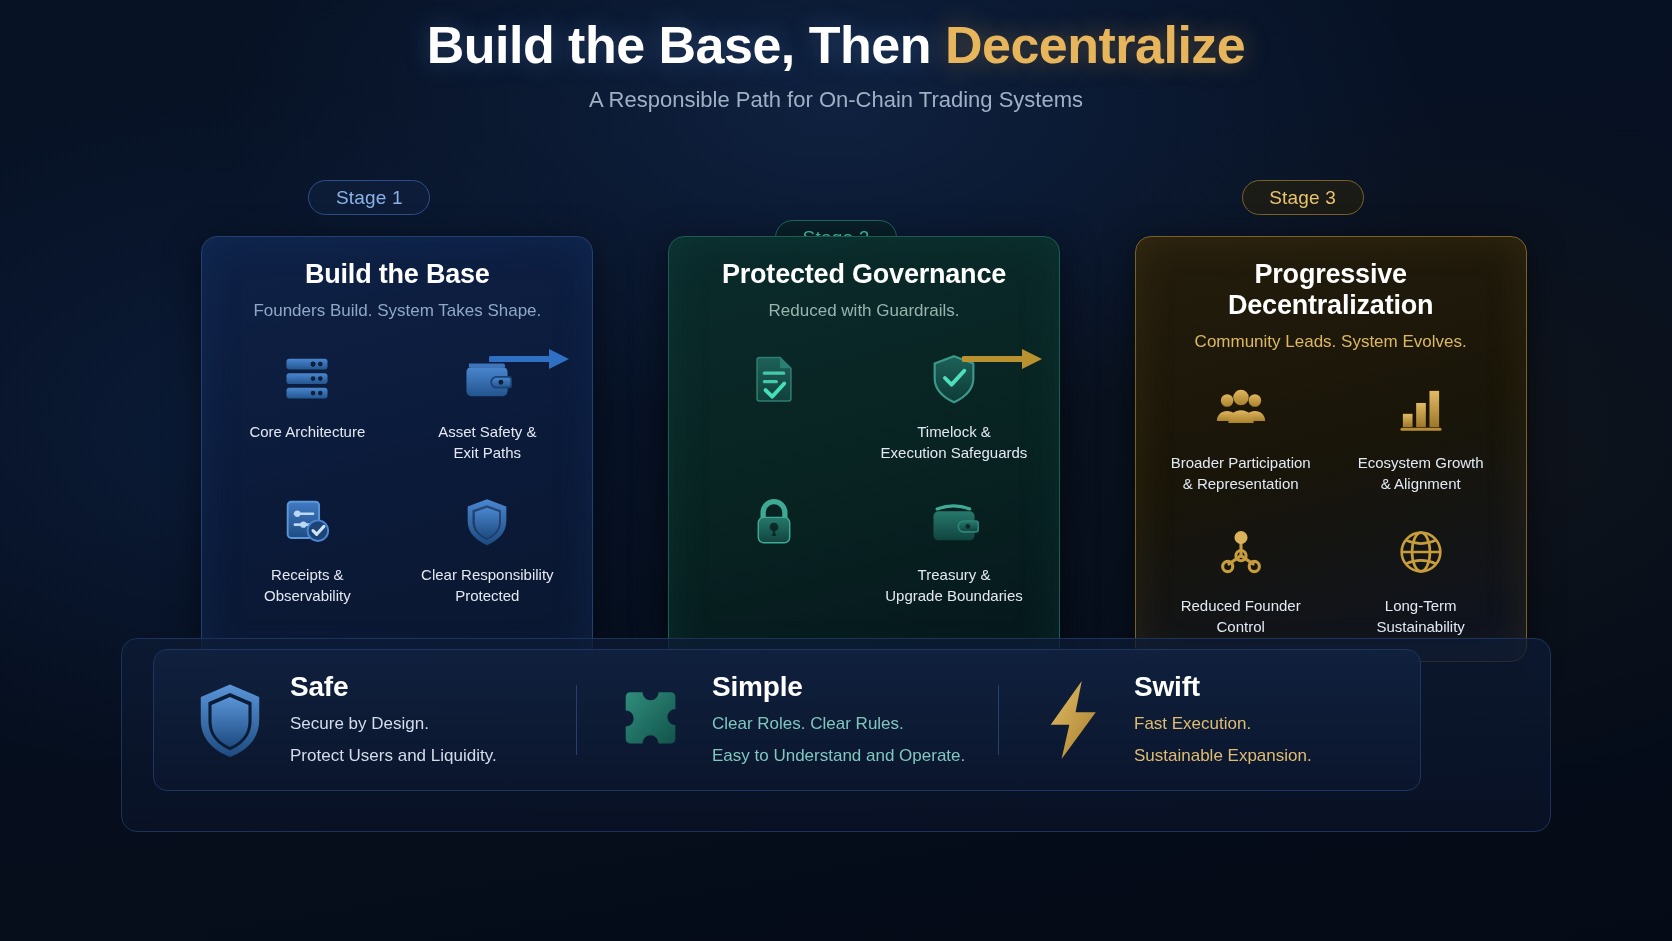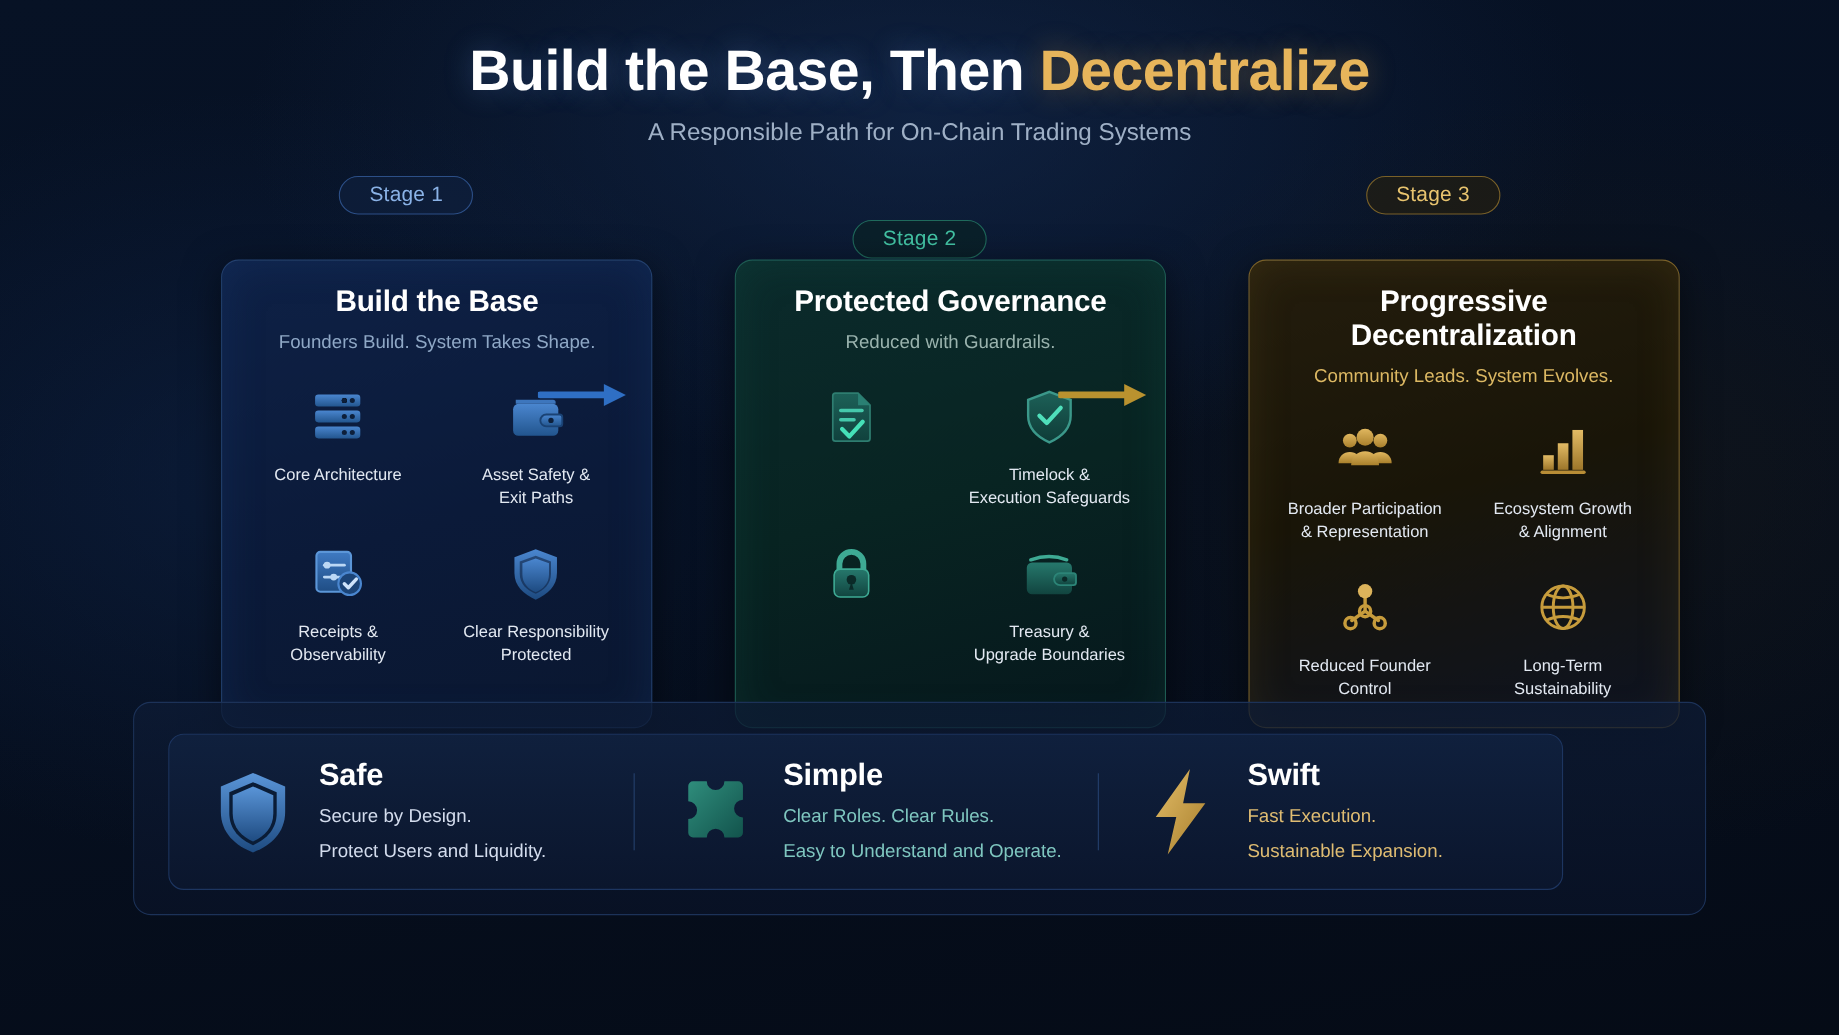--- a/index.html
+++ b/index.html
@@ -13,34 +13,34 @@
     position: relative;
     width: 1672px; height: 941px;
     background:
       radial-gradient(ellipse 900px 460px at 50% 12%, rgba(22,46,86,0.55) 0%, rgba(8,16,32,0) 68%),
       radial-gradient(ellipse 700px 500px at 14% 46%, rgba(16,38,76,0.48) 0%, rgba(8,16,32,0) 70%),
       radial-gradient(ellipse 700px 500px at 86% 46%, rgba(40,34,16,0.30) 0%, rgba(8,16,32,0) 70%),
       linear-gradient(170deg, #071225 0%, #061022 40%, #050b16 100%);
   }
 
   
-  .header { padding-top: 36px; text-align: center; }
+  .header { padding-top: 16px; text-align: center; }
   .title {
     font-size: 52px; font-weight: bold; letter-spacing: -0.5px;
     color: #ffffff; line-height: 1.12;
     text-shadow: 0 0 26px rgba(110,160,235,0.30);
   }
   .title .gold { color: #e7b55b; text-shadow: 0 0 26px rgba(224,170,74,0.36); }
   .subtitle {
     margin-top: 13px; font-size: 22px; color: #9fb0c6; font-weight: normal;
   }
 
   
   .badges {
-    position: absolute; top: 160px; left: 0; width: 100%;
+    position: absolute; top: 180px; left: 0; width: 100%;
     display: flex; justify-content: center;
   }
   .badges-inner { display: flex; width: 1400px; }
   .badge-slot { flex: 1; display: flex; justify-content: center; }
   .badge {
     display: inline-flex; align-items: center; justify-content: center;
     min-width: 122px; height: 35px; padding: 0 22px;
     border-radius: 20px; font-size: 19px; letter-spacing: 0.2px;
   }
   .badge.b1 { border: 1.4px solid #39考; }
@@ -103,21 +103,21 @@
 
   
   .banner-outer {
     position: absolute; left: 121px; top: 638px;
     width: 1430px; height: 194px;
     border-radius: 16px;
     border: 1.2px solid #1c3258;
     background: linear-gradient(180deg, rgba(13,27,53,0.75) 0%, rgba(9,18,38,0.85) 100%);
   }
   .banner-inner {
-    position: absolute; left: 31px; top: 28px;
+    position: absolute; left: 31px; top: 10px;
     width: 1268px; height: 142px;
     border-radius: 14px;
     border: 1.1px solid #1d3560;
     background: linear-gradient(180deg, rgba(16,33,63,0.9) 0%, rgba(11,22,45,0.95) 100%);
     display: flex; align-items: center;
   }
   .pillar { flex: 1; display: flex; align-items: center; padding: 0 18px 0 32px; position: relative; }
   .pillar + .pillar::before {
     content: ""; position: absolute; left: 0; top: 14px; bottom: 14px;
     width: 1px; background: #24406d;

